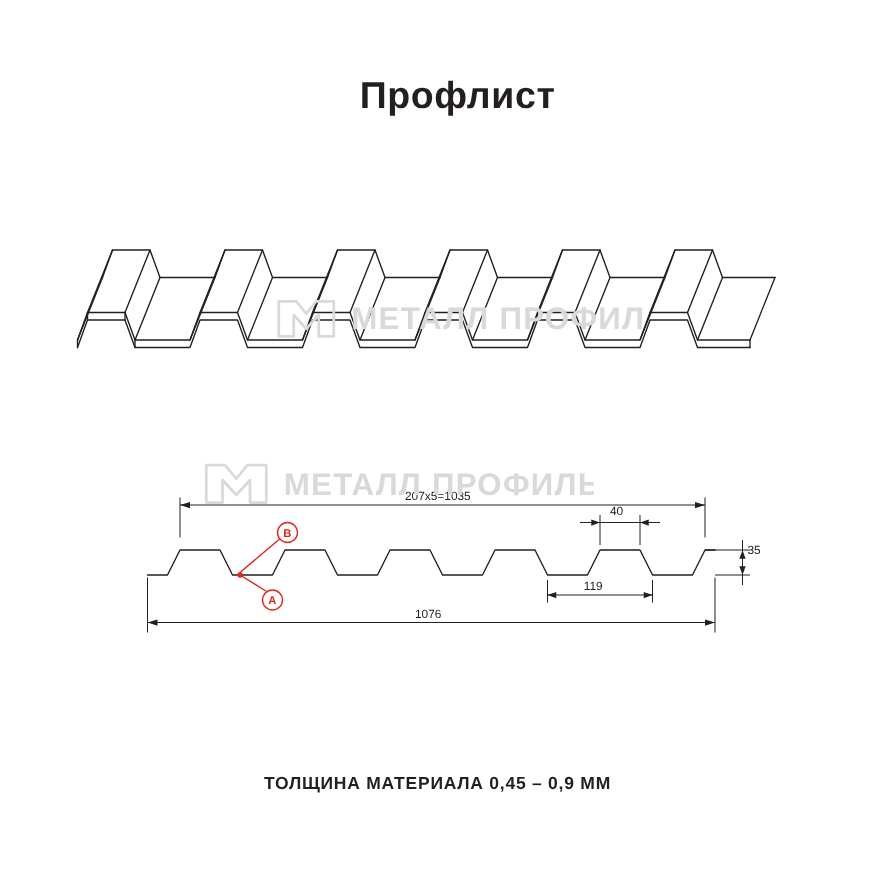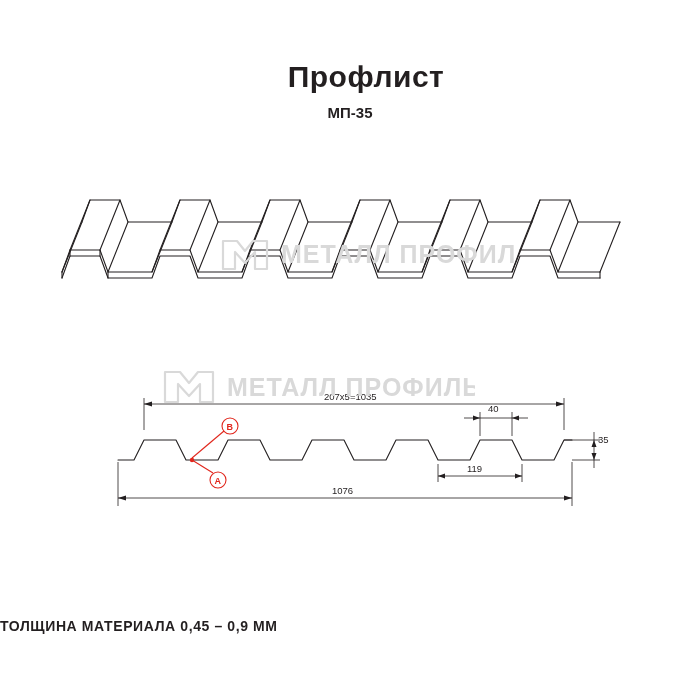--- a/index.html
+++ b/index.html
@@ -54,21 +54,21 @@
     top: 370px;
     left: 100px;
     width: 520px;
     height: 150px;
   }
   .footer {
     position: absolute;
     top: 618px;
     left: 0;
     width: 700px;
-    text-align: left;
+    text-align: center;
     font-size: 14px;
     font-weight: bold;
     letter-spacing: 0.6px;
     color: #231f20;
   }
   .wm {
     position: absolute;
     pointer-events: none;
     opacity: 1;
   }
@@ -82,21 +82,20 @@
   .redtxt { font-family: "Liberation Sans", sans-serif; font-size: 9px; fill: #e1261c; font-weight: bold; }
   .wmtxt { font-family: "Liberation Sans", sans-serif; font-size: 25px; font-weight: bold; fill: #d9d9d9; letter-spacing: 1px; }
   .wmln { fill: none; stroke: #d9d9d9; stroke-width: 2.2; stroke-linejoin: round; }
 </style>
 </head>
 <body>
 
 <div class="page">
 
   <div class="title">Профлист</div>
-  <div class="subtitle">МП-35</div>
 
   <div class="iso-wrap">
     <svg width="580" height="160" viewBox="0 0 580 160">
       <g class="ln">
 
         <path d="M22 62 L30 40 L60 40 L68 62 L112 62 L120 40 L150 40 L158 62 L202 62 L210 40 L240 40 L248 62 L292 62 L300 40 L330 40 L338 62 L382 62 L390 40 L420 40 L428 62 L472 62 L480 40 L510 40 L518 62 L560 62"></path>
 
         <path d="M2 112 L10 90 L40 90 L48 112 L92 112 L100 90 L130 90 L138 112 L182 112 L190 90 L220 90 L228 112 L272 112 L280 90 L310 90 L318 112 L362 112 L370 90 L400 90 L408 112 L452 112 L460 90 L490 90 L498 112 L540 112"></path>
 
         <path d="M22 62 L2 112"></path>

